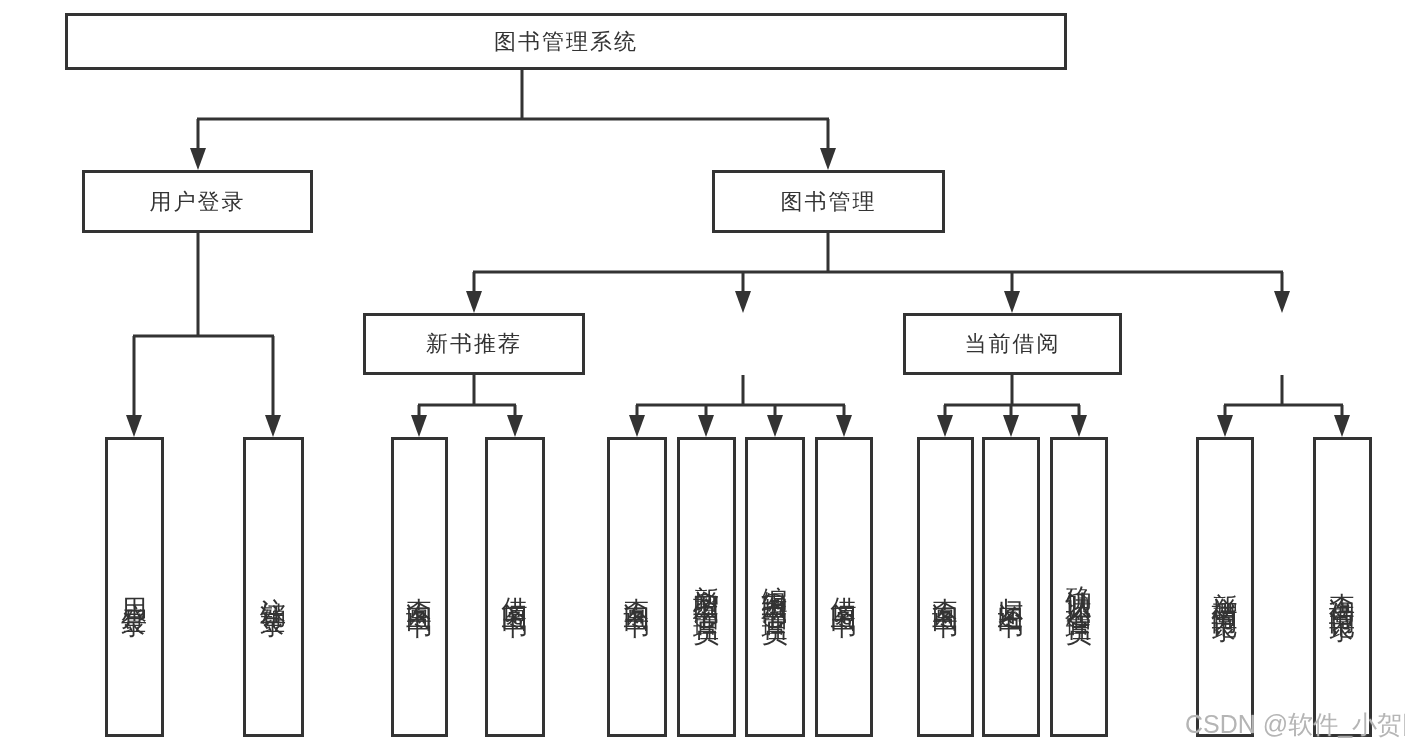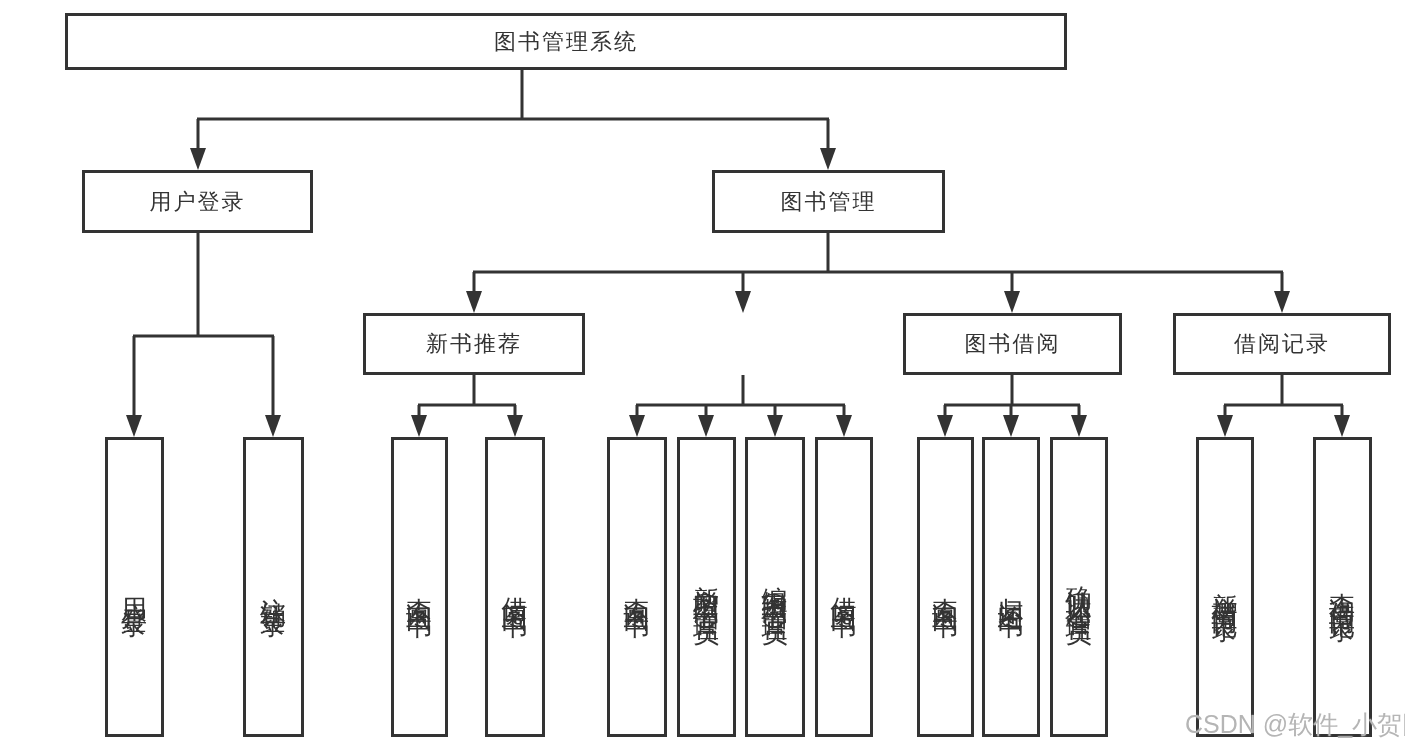--- a/index.html
+++ b/index.html
@@ -122,24 +122,21 @@
     <span>用户登录</span>
   </div>
   <div class="node h" style="left:712px; top:170px; width:233px; height:63px;">
     <span>图书管理</span>
   </div>
 
   <div class="node h" style="left:363px; top:313px; width:222px; height:62px;text-align:right;">
     <span>新书推荐</span>
   </div>
   <div class="node h" style="left:903px; top:313px; width:219px; height:62px;">
-    <span>图书借阅</span>
-  </div>
-  <div class="node h" style="left:1173px; top:313px; width:218px; height:62px;">
-    <span>借阅记录</span>
+    <span>当前借阅</span>
   </div>
 
   <div class="node v" style="left:105px; top:437px; width:59px; height:300px;">
     <span>用户登录</span>
   </div>
   <div class="node v" style="left:243px; top:437px; width:61px; height:300px;">
     <span>注销登录</span>
   </div>
 
   <div class="node v" style="left:391px; top:437px; width:57px; height:300px;">

